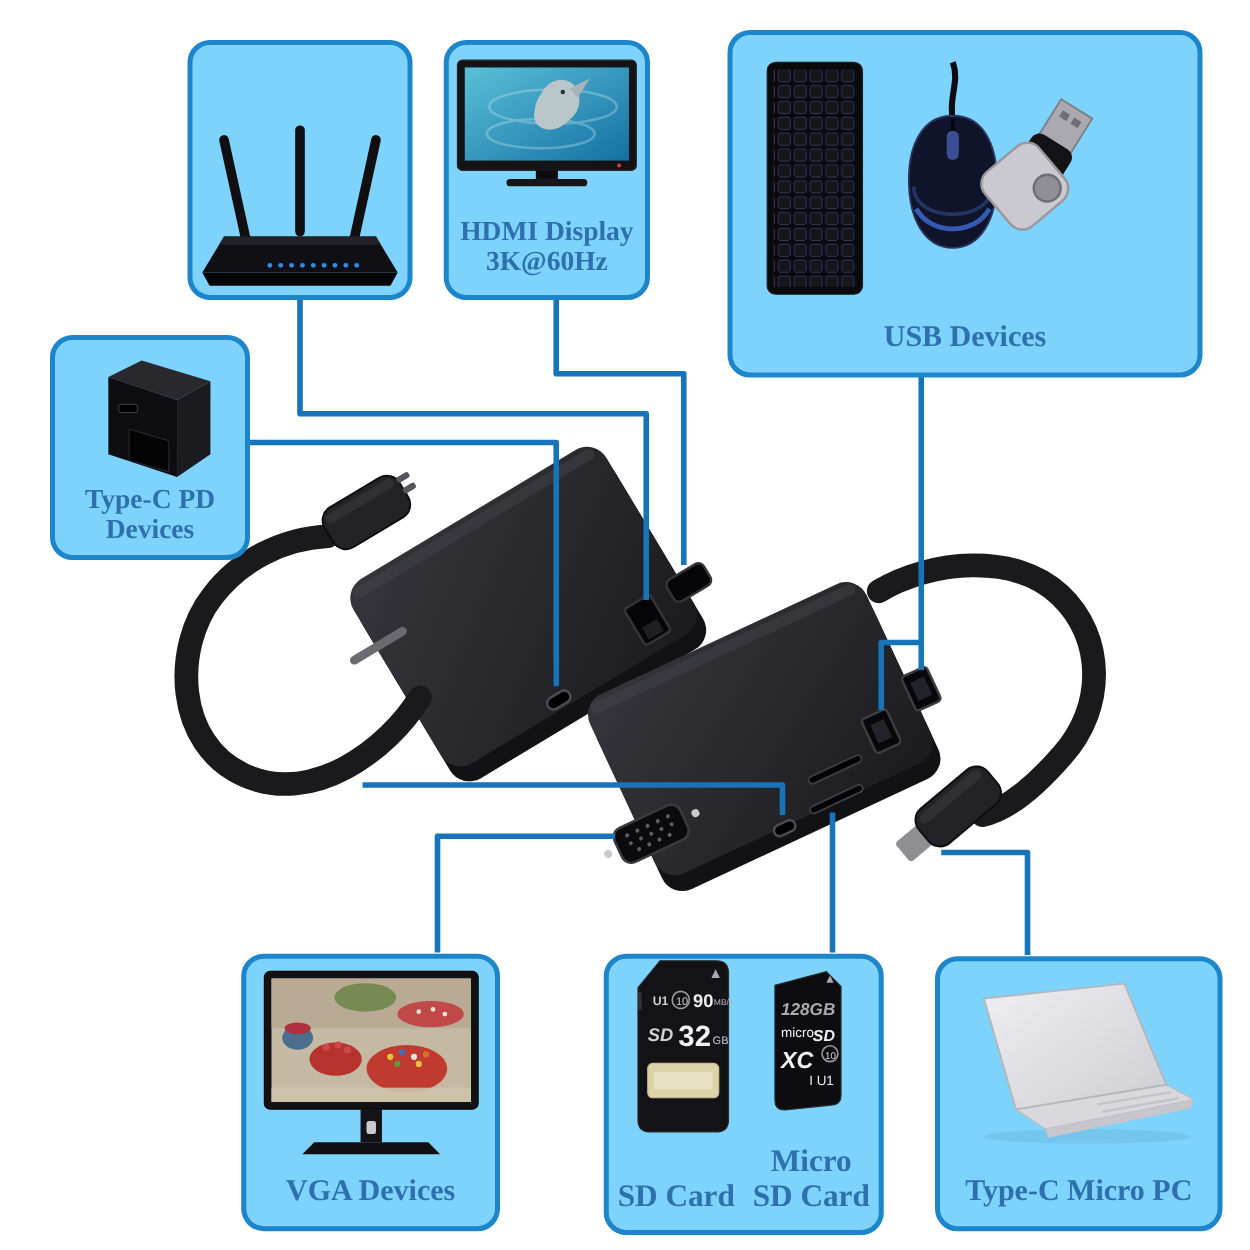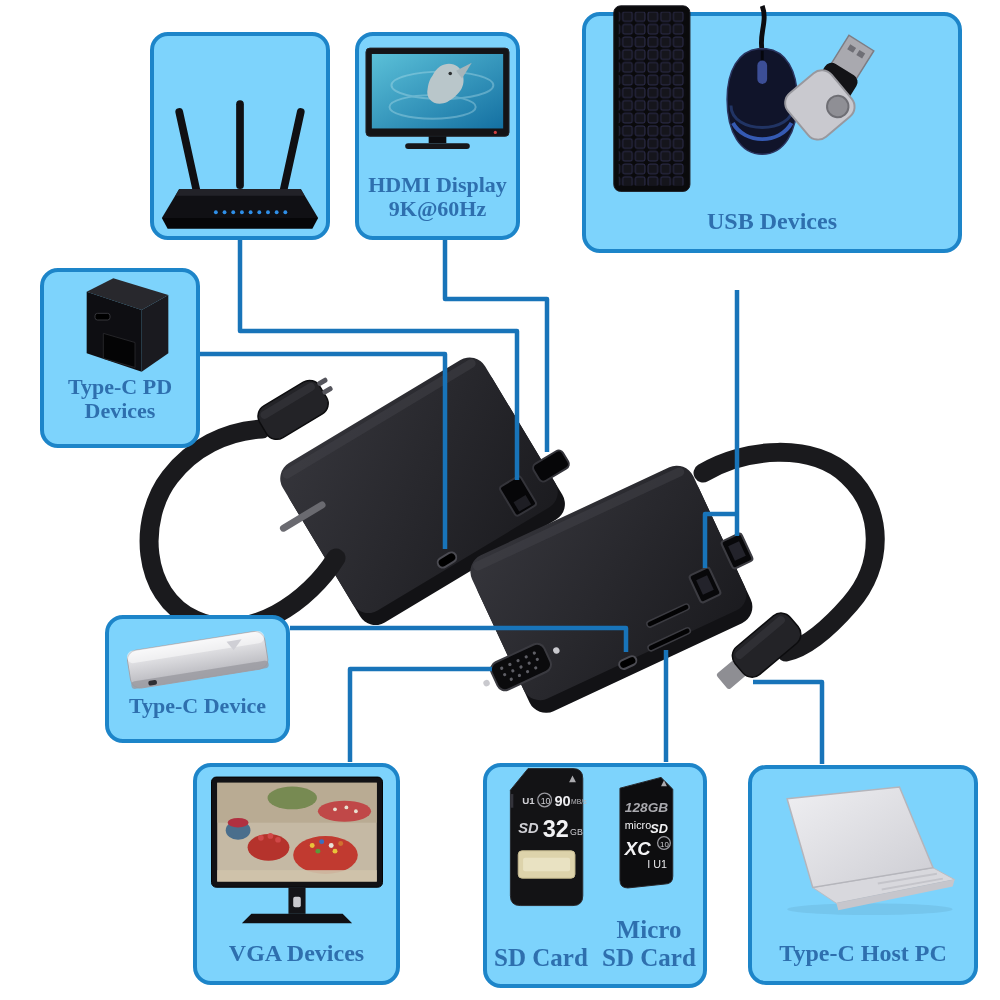--- a/index.html
+++ b/index.html
@@ -4,21 +4,21 @@
 <style>
   html,body{margin:0;padding:0;background:#ffffff;}
   #canvas{position:relative;width:1000px;height:1000px;background:#ffffff;overflow:hidden;
           font-family:"Liberation Serif","DejaVu Serif",serif;}
   #wires{position:absolute;left:0;top:0;z-index:1;}
   .dbox{position:absolute;z-index:2;box-sizing:border-box;border:4px solid #1d85c9;border-radius:18px;
         background:#7dd3fc;display:flex;flex-direction:column;align-items:center;justify-content:flex-end;}
   .art{flex:0 0 auto;}
   .lbl{font-weight:700;color:#2e6fae;text-align:center;line-height:1.12;width:100%;} .f22{font-size:22px;} .f24{font-size:24px;} .f25{font-size:25px;}
   .mt-auto{margin-top:auto;}
-  .pb10{padding-bottom:20px;} .pb14{padding-bottom:14px;}
+  .pb10{padding-bottom:8px;} .pb14{padding-bottom:14px;}
   .sdlabels{margin-top:auto;padding-bottom:12px;width:100%;display:flex;flex-direction:row;
             align-items:flex-end;justify-content:space-around;}
   svg text{font-family:"Liberation Sans","DejaVu Sans",sans-serif;}
 </style>
 </head>
 <body>
 
 <div id="canvas">
 
   <svg id="wires" width="1000" height="1000" viewBox="0 0 1000 1000">
@@ -160,25 +160,25 @@
       </g>
       <path d="M70,30 C78,13 98,15 101,30 C104,43 95,51 85,57 C74,62 62,56 65,43 C66,37 67,34 70,30 Z" fill="#b9c6ca"></path>
       <path d="M94,25 L110,17 L100,33 Z" fill="#a7b5ba"></path>
       <circle cx="88" cy="28" r="1.8" fill="#2b2f31"></circle>
       <rect x="66" y="92" width="18" height="7" fill="#0c0c0f"></rect>
       <rect x="42" y="99" width="66" height="6" rx="3" fill="#17171a"></rect>
       <circle cx="134" cy="88" r="1.6" fill="#d04040"></circle>
     </svg>
     <div class="lbl f22 mt-auto pb14">
       <div>HDMI Display</div>
-      <div>9K@60Hz</div>
+      <div>3K@60Hz</div>
     </div>
   </div>
 
-  <div class="dbox" style="left:582px;top:12px;width:380px;height:241px">
+  <div class="dbox" style="left:582px;top:24px;width:380px;height:278px">
     <svg class="art" style="margin-top:14px" width="352" height="210" viewBox="0 0 360 215">
       <defs>
         <pattern id="kp" width="13" height="13" patternUnits="userSpaceOnUse">
           <rect x="1" y="1" width="10" height="10" rx="2" fill="#15151c" stroke="#33335c" stroke-width="0.8"></rect>
         </pattern>
       </defs>
       <g>
         <rect x="18" y="8" width="78" height="190" rx="7" fill="#0a0a0c" stroke="#1e1e24"></rect>
         <rect x="23" y="14" width="68" height="178" fill="url(#kp)"></rect>
       </g>
@@ -211,38 +211,20 @@
       <polygon points="30,26 96,48 96,122 30,100" fill="#0e0e12"></polygon>
       <rect x="40" y="52" width="18" height="8" rx="3" fill="#000000" stroke="#3f3f45"></rect>
       <polygon points="50,76 88,87 88,117 50,106" fill="#040405" stroke="#2a2a2e"></polygon>
     </svg>
     <div class="lbl f22 mt-auto pb10">
       <div>Type-C PD</div>
       <div>Devices</div>
     </div>
   </div>
 
-  <div class="dbox" style="left:105px;top:615px;width:185px;height:128px">
-    <svg class="art" style="margin-top:4px" width="165" height="78" viewBox="0 0 170 82">
-      <defs>
-        <linearGradient id="gSilver" x1="0" y1="0" x2="0" y2="1">
-          <stop offset="0" stop-color="#f2f2f4"></stop>
-            <stop offset="1" stop-color="#b4b4ba"></stop>
-        </linearGradient>
-      </defs>
-      <g transform="rotate(-9 85 45)">
-        <rect x="12" y="26" width="146" height="40" rx="10" fill="url(#gSilver)" stroke="#a3a3a9"></rect>
-        <rect x="12" y="26" width="146" height="13" rx="6.5" fill="#ffffff" opacity="0.5"></rect>
-        <rect x="12" y="58" width="146" height="8" rx="4" fill="#9a9aa0" opacity="0.8"></rect>
-        <rect x="30" y="60" width="9" height="5" rx="2" fill="#2e2e33"></rect>
-        <path d="M118,32 L134,32 L124,42 Z" fill="#cfcfd5"></path>
-      </g>
-    </svg>
-    <div class="lbl f22 mt-auto pb10">Type-C Device</div>
-  </div>
 
   <div class="dbox" style="left:193px;top:763px;width:207px;height:222px">
     <svg class="art" style="margin-top:8px" width="190" height="158" viewBox="0 0 200 166">
       <rect x="10" y="2" width="180" height="116" rx="5" fill="#121215" stroke="#000000"></rect>
       <rect x="16" y="8" width="168" height="104" fill="#c5b9a4"></rect>
       <rect x="16" y="8" width="168" height="42" fill="#b5a88f" opacity="0.8"></rect>
       <ellipse cx="95" cy="24" rx="26" ry="12" fill="#6b8446" opacity="0.85"></ellipse>
       <ellipse cx="150" cy="38" rx="28" ry="11" fill="#c04848"></ellipse>
       <g fill="#e8e0d0">
           <circle cx="140" cy="36" r="2"></circle>
@@ -322,16 +304,16 @@
       </defs>
       <ellipse cx="112" cy="128" rx="84" ry="6" fill="#000000" opacity="0.06"></ellipse>
       <polygon points="54,106 176,86 198,98 78,122" fill="#d8d8dd" stroke="#bcbcc2"></polygon>
       <polygon points="78,122 198,98 196,105 80,129" fill="#c6c6cc"></polygon>
       <g stroke="#c2c2c8" stroke-width="2" opacity="0.9">
         <path d="M120,102 L180,92"></path>
           <path d="M124,108 L186,97"></path>
       </g>
       <polygon points="28,16 142,4 176,86 54,106" fill="url(#gLid)" stroke="#b5b5bb" stroke-width="1.5"></polygon>
     </svg>
-    <div class="lbl f24 mt-auto pb14">Type-C Host PC</div>
+    <div class="lbl f24 mt-auto pb14">Type-C Micro PC</div>
   </div>
 
 </div>
 
 </body></html>

